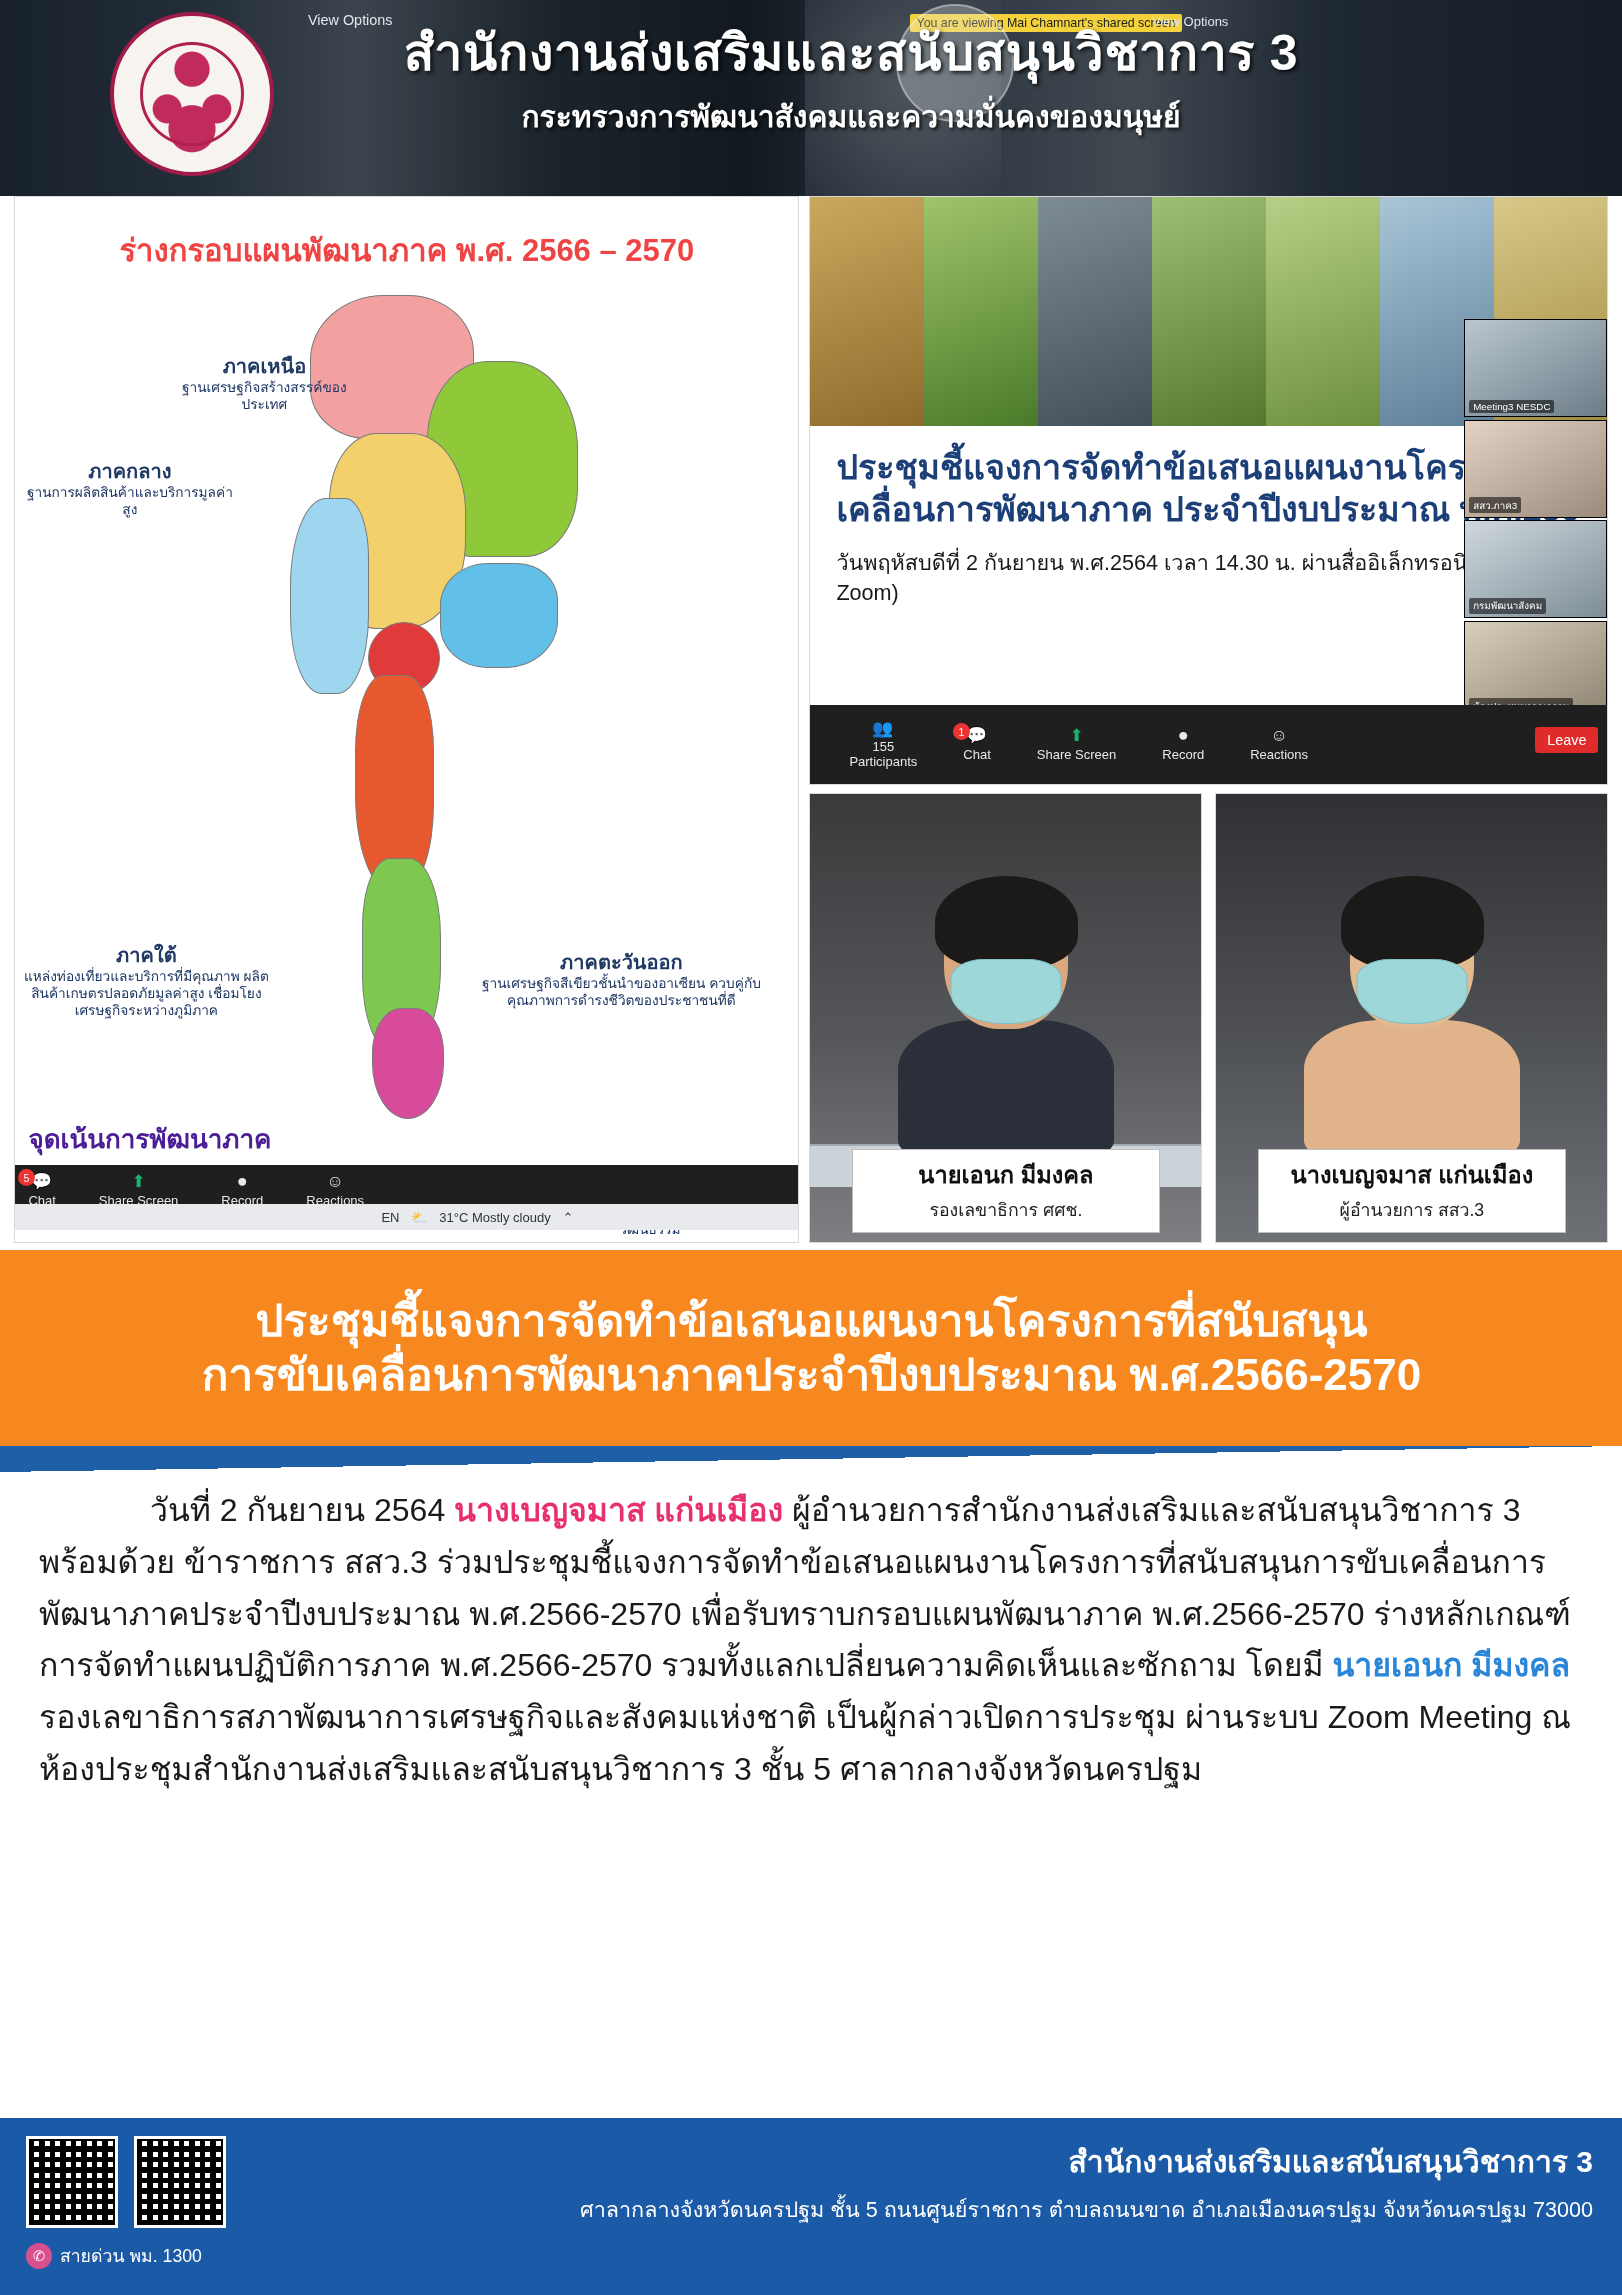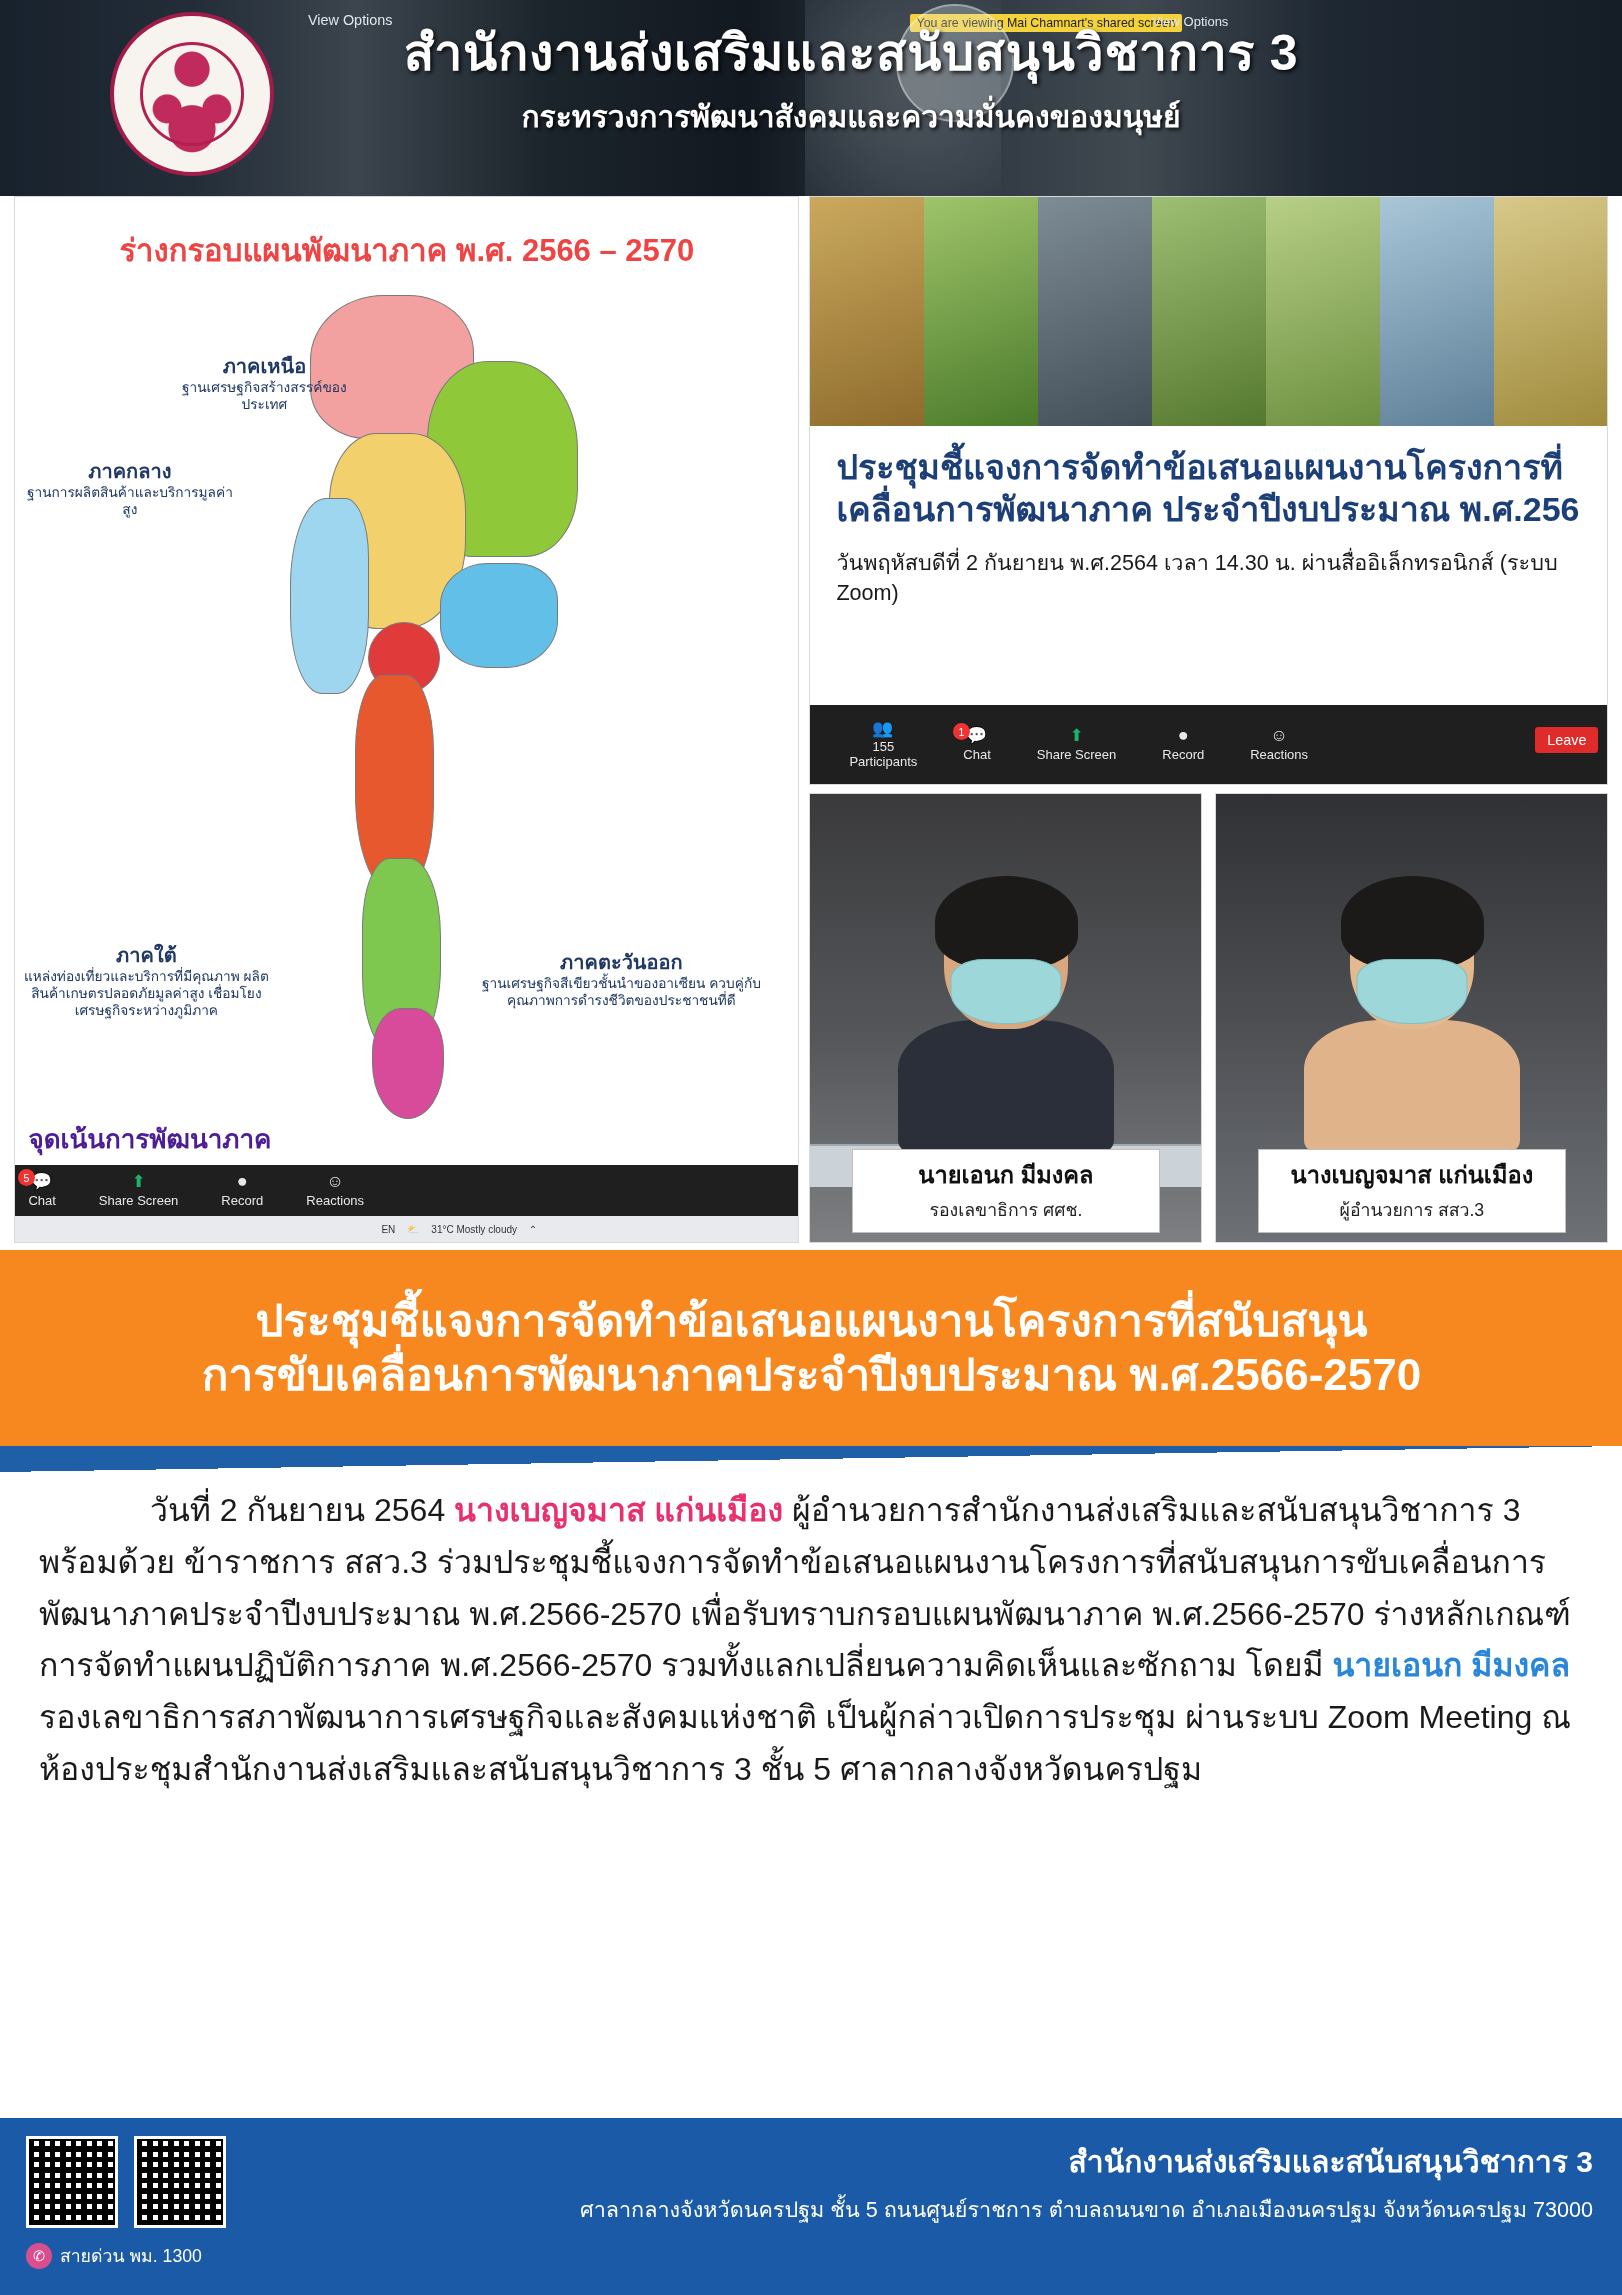--- a/index.html
+++ b/index.html
@@ -198,24 +198,24 @@
   .zoom-tool .ic { font-size: 17px; line-height: 1; margin-bottom: 2.6px; }
   .zoom-tool.share .ic { color: #19b36b; }
   .badge-red {
     position: absolute; top: -3.9px; left: -10.5px;
     background: #e33; color: #fff; border-radius: 50%;
     width: 17px; height: 17px; font-size: 10.5px;
     display: flex; align-items: center; justify-content: center;
   }
   .taskbar {
     position: absolute;
-    left: 0; bottom: 0; width: 100%; height: 26px;
+    left: 0; bottom: 12px; width: 100%; height: 26px;
     background: #e8eaed;
     display: flex; align-items: center; gap: 11.8px;
-    font-size: 10px; color: #30343a;
+    font-size: 13px; color: #30343a;
     padding-left: 366px;
   }
 
   
   .slide-meet {
     position: absolute;
     left: 795px; top: 0;
     width: 799px; height: 589px;
     background: #fff;
     border: 1.3px solid #d9d9d9;
@@ -512,20 +512,35 @@
         <div class="mp5"></div>
         <div class="mp6"></div>
         <div class="mp7"></div>
       </div>
       <div class="meet-body">
         <div class="meet-line1">ประชุมชี้แจงการจัดทำข้อเสนอแผนงานโครงการที่</div>
         <div class="meet-line2">เคลื่อนการพัฒนาภาค ประจำปีงบประมาณ พ.ศ.256</div>
         <div class="meet-line3">วันพฤหัสบดีที่ 2 กันยายน พ.ศ.2564 เวลา 14.30 น. ผ่านสื่ออิเล็กทรอนิกส์ (ระบบ Zoom)</div>
       </div>
 
+      <div class="tiles">
+        <div class="tile t1">
+            <span class="tname">Meeting3 NESDC</span>
+          </div>
+        <div class="tile t2">
+            <span class="tname">สสว.ภาค3</span>
+          </div>
+        <div class="tile t3">
+            <span class="tname">กรมพัฒนาสังคม</span>
+          </div>
+        <div class="tile t4">
+            <span class="tname">ห้องประชุมพรรณธรรม</span>
+          </div>
+        <div class="tile t5"></div>
+      </div>
 
       <div class="meet-toolbar">
         <div class="zoom-tool">
           <span class="ic">👥</span>
           <span>155</span>
           <span>Participants</span>
         </div>
         <div class="zoom-tool">
           <span class="badge-red">1</span>
           <span class="ic">💬</span>

